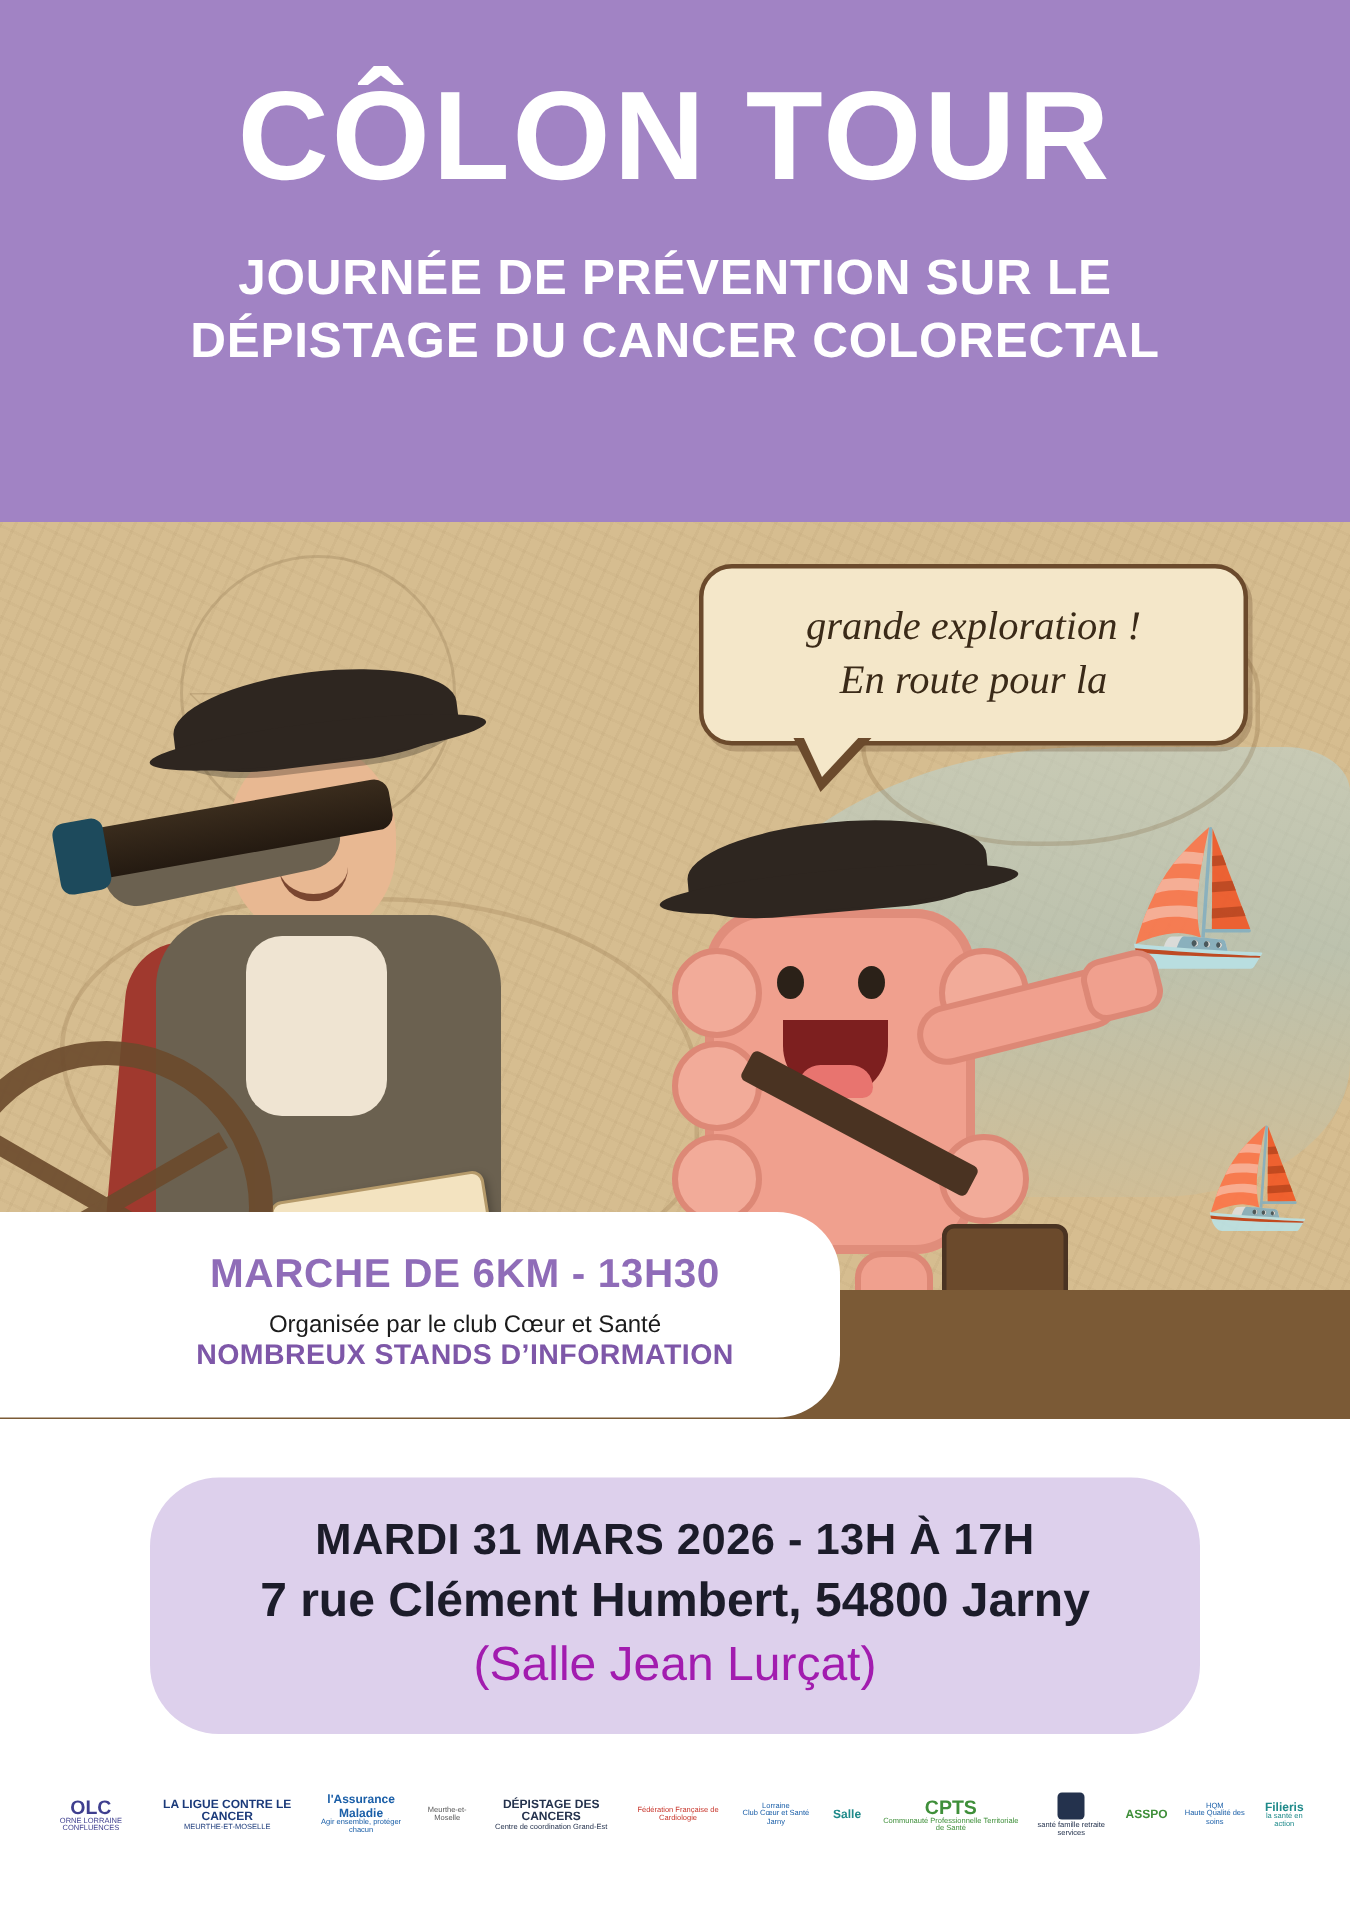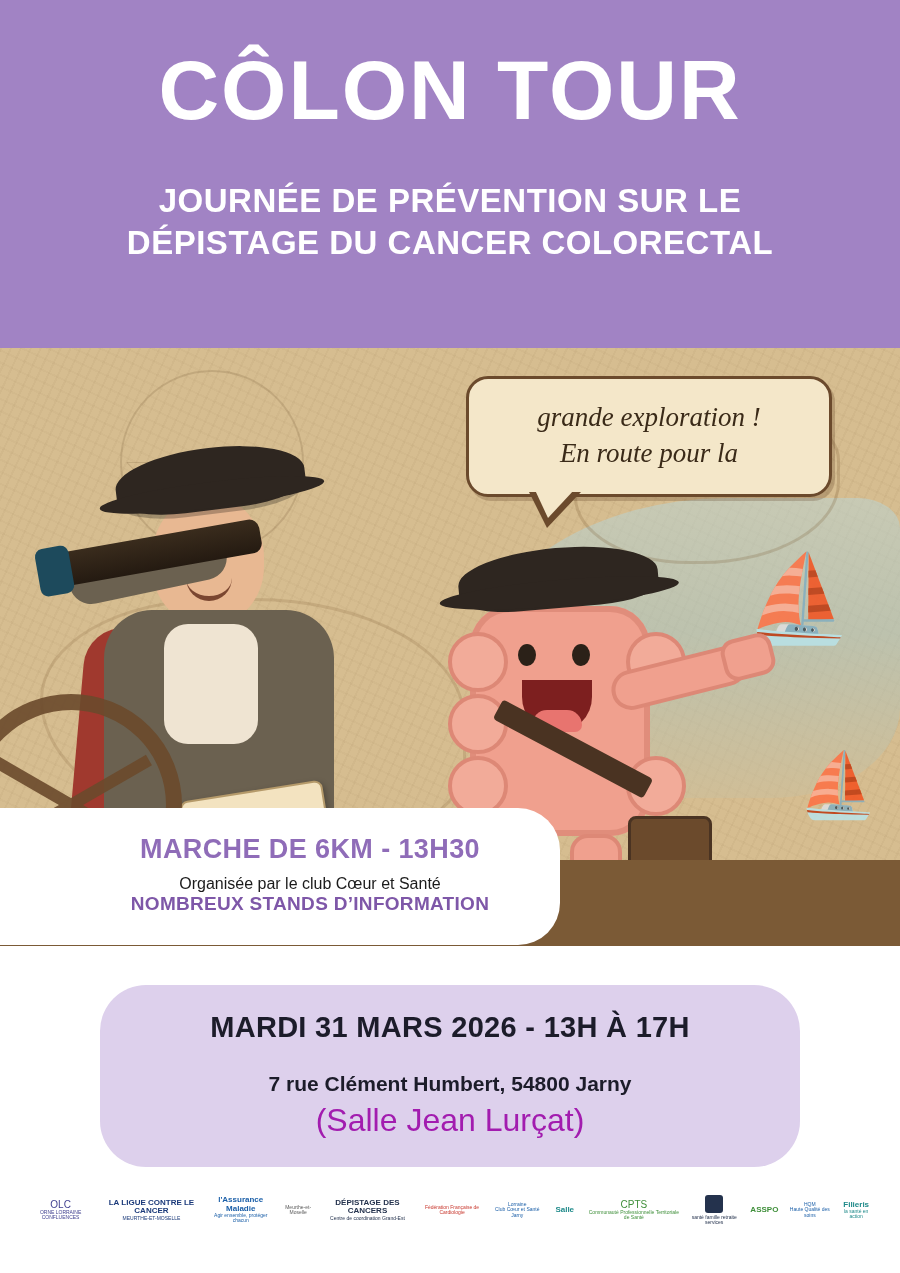--- a/index.html
+++ b/index.html
@@ -21,21 +21,20 @@
     left: 0; top: 0;
     width: 900px;
     height: 348px;
     background: #a183c4;
     display: flex;
     flex-direction: column;
     align-items: center;
     justify-content: flex-start;
     box-sizing: border-box;
     padding-top: 48px;
-    gap: 16px;
   }
   .poster-title {
     color: #ffffff;
     font-size: 84px;
     font-weight: bold;
     letter-spacing: 2px;
     line-height: 1.0;
     text-align: center;
     margin: 0;
   }
@@ -476,23 +475,23 @@
     text-align: center;
   }
   .details-date {
     color: #1c1c2a;
     font-size: 29px;
     font-weight: bold;
     letter-spacing: .3px;
   }
   .details-address {
     color: #1c1c2a;
-    font-size: 21px;
+    font-size: 32px;
     font-weight: bold;
-    margin-top: 28px;
+    margin-top: 4px;
   }
   .details-venue {
     color: #a21caf;
     font-size: 32px;
     margin-top: 6px;
   }
 
   
   .logos {
     position: absolute;
@@ -510,21 +509,21 @@
     display: flex;
     flex-direction: column;
     align-items: center;
     justify-content: center;
     text-align: center;
     line-height: 1.05;
     color: #333;
     font-size: 5.5px;
     min-width: 30px;
   }
-  .logo .big { font-size: 10px; font-weight: normal; }
+  .logo .big { font-size: 13px; font-weight: bold; }
   .logo .mid { font-size: 8px; font-weight: bold; }
   .logo .sm  { font-size: 5px; }
   .c-olc   { color: #3f3f8f; }
   .c-ligue { color: #1b3a7a; }
   .c-blue  { color: #1b5fa8; }
   .c-dark  { color: #24324d; }
   .c-red   { color: #c8372d; }
   .c-green { color: #3f8f3a; }
   .c-teal  { color: #1f8a8a; }
   .c-grey  { color: #5b5b5b; }

